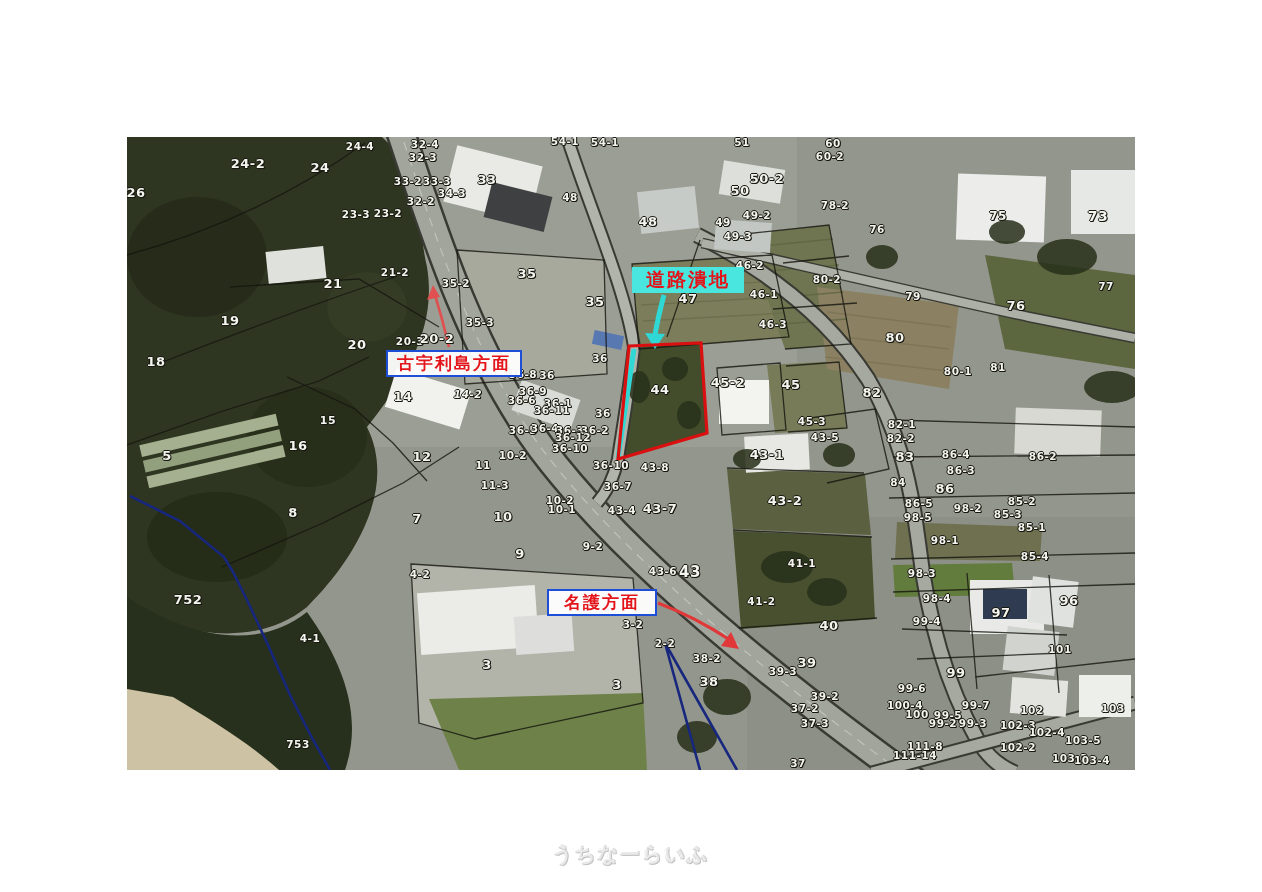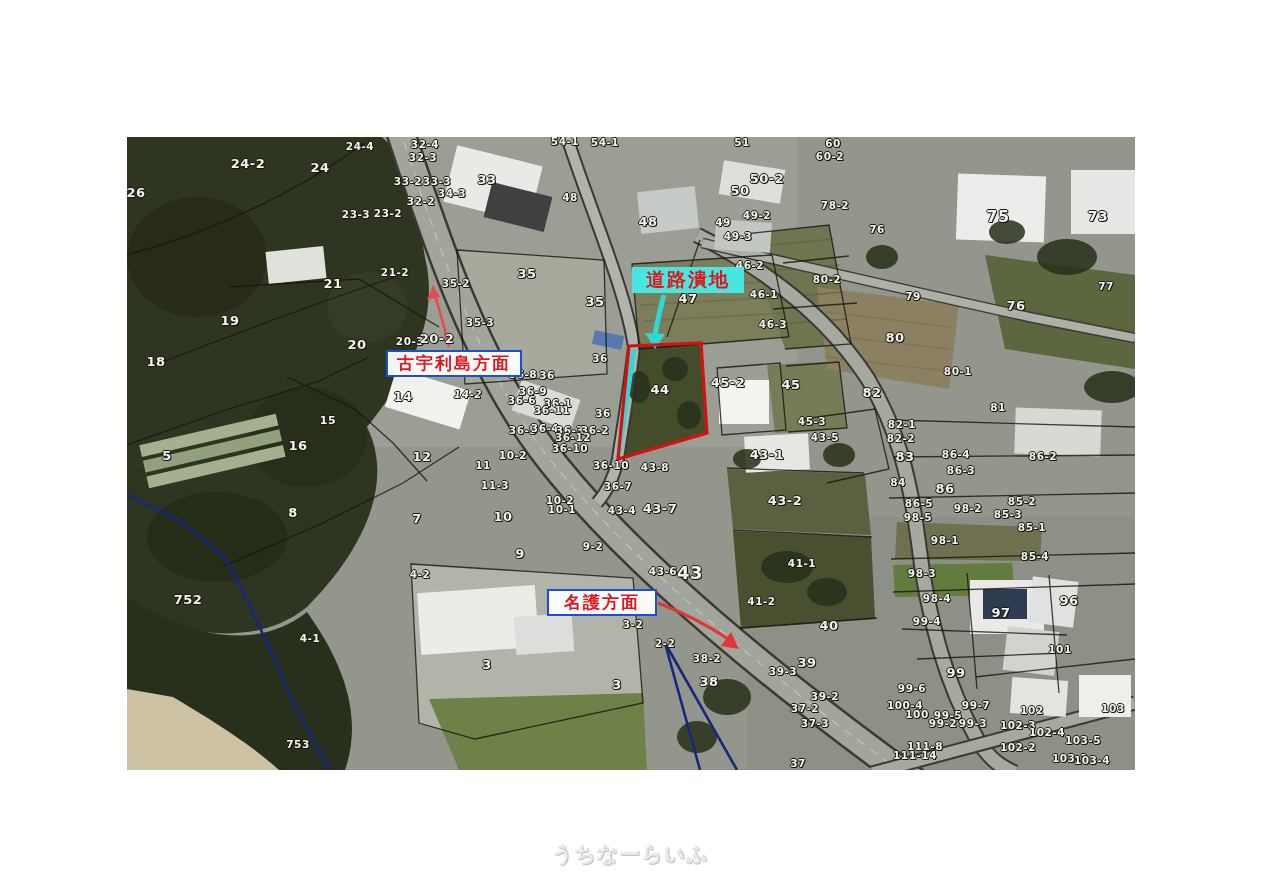--- a/index.html
+++ b/index.html
@@ -206,33 +206,33 @@
         <span class="parcel" style="left: 615px; top: 5px;">51</span>
         <span class="parcel" style="left: 706px; top: 6px;">60</span>
         <span class="parcel" style="left: 703px; top: 19px;">60-2</span>
         <span class="parcel" style="left: 640px; top: 41px; font-size: 13px;">50-2</span>
         <span class="parcel" style="left: 613px; top: 53px; font-size: 13px;">50</span>
         <span class="parcel" style="left: 630px; top: 78px;">49-2</span>
         <span class="parcel" style="left: 596px; top: 85px;">49</span>
         <span class="parcel" style="left: 611px; top: 99px;">49-3</span>
         <span class="parcel" style="left: 708px; top: 68px;">78-2</span>
         <span class="parcel" style="left: 750px; top: 92px;">76</span>
-        <span class="parcel" style="left: 871px; top: 79px; font-size: 16px;">75</span>
+        <span class="parcel" style="left: 871px; top: 79px; font-size: 12px;">75</span>
         <span class="parcel" style="left: 971px; top: 79px; font-size: 14px;">73</span>
         <span class="parcel" style="left: 979px; top: 149px;">77</span>
         <span class="parcel" style="left: 623px; top: 128px;">46-2</span>
         <span class="parcel" style="left: 561px; top: 161px; font-size: 13px;">47</span>
         <span class="parcel" style="left: 637px; top: 157px;">46-1</span>
         <span class="parcel" style="left: 646px; top: 187px;">46-3</span>
         <span class="parcel" style="left: 700px; top: 142px;">80-2</span>
         <span class="parcel" style="left: 786px; top: 159px;">79</span>
         <span class="parcel" style="left: 889px; top: 168px; font-size: 13px;">76</span>
         <span class="parcel" style="left: 768px; top: 200px; font-size: 13px;">80</span>
         <span class="parcel" style="left: 831px; top: 234px;">80-1</span>
-        <span class="parcel" style="left: 871px; top: 230px; margin-top: 40px;">81</span>
+        <span class="parcel" style="left: 871px; top: 230px;">81</span>
         <span class="parcel" style="left: 745px; top: 255px; font-size: 13px;">82</span>
         <span class="parcel" style="left: 268px; top: 135px;">21-2</span>
         <span class="parcel" style="left: 206px; top: 146px; font-size: 13px;">21</span>
         <span class="parcel" style="left: 329px; top: 146px;">35-2</span>
         <span class="parcel" style="left: 400px; top: 136px; font-size: 13px;">35</span>
         <span class="parcel" style="left: 353px; top: 185px;">35-3</span>
         <span class="parcel" style="left: 230px; top: 207px; font-size: 13px;">20</span>
         <span class="parcel" style="left: 283px; top: 204px;">20-3</span>
         <span class="parcel" style="left: 310px; top: 201px; font-size: 13px;">20-2</span>
         <span class="parcel" style="left: 468px; top: 164px; font-size: 13px;">35</span>
@@ -282,21 +282,21 @@
         <span class="parcel" style="left: 466px; top: 409px;">9-2</span>
         <span class="parcel" style="left: 253px; top: 437px; margin-left: 40px;">4-2</span>
         <span class="parcel" style="left: 61px; top: 462px; font-size: 13px;">752</span>
         <span class="parcel" style="left: 183px; top: 501px;">4-1</span>
         <span class="parcel" style="left: 171px; top: 607px;">753</span>
         <span class="parcel" style="left: 360px; top: 527px; font-size: 13px;">3</span>
         <span class="parcel" style="left: 490px; top: 547px; font-size: 13px;">3</span>
         <span class="parcel" style="left: 506px; top: 487px;">3-2</span>
         <span class="parcel" style="left: 538px; top: 506px;">2-2</span>
         <span class="parcel" style="left: 536px; top: 434px;">43-6</span>
-        <span class="parcel" style="left: 563px; top: 435px; font-size: 18px;">43</span>
+        <span class="parcel" style="left: 563px; top: 435px; font-size: 15px;">43</span>
         <span class="parcel" style="left: 580px; top: 521px;">38-2</span>
         <span class="parcel" style="left: 582px; top: 544px; font-size: 13px;">38</span>
         <span class="parcel" style="left: 656px; top: 534px;">39-3</span>
         <span class="parcel" style="left: 680px; top: 525px; font-size: 13px;">39</span>
         <span class="parcel" style="left: 702px; top: 488px; font-size: 13px;">40</span>
         <span class="parcel" style="left: 698px; top: 559px;">39-2</span>
         <span class="parcel" style="left: 678px; top: 571px;">37-2</span>
         <span class="parcel" style="left: 688px; top: 586px;">37-3</span>
         <span class="parcel" style="left: 671px; top: 626px;">37</span>
         <span class="parcel" style="left: 675px; top: 426px;">41-1</span>

